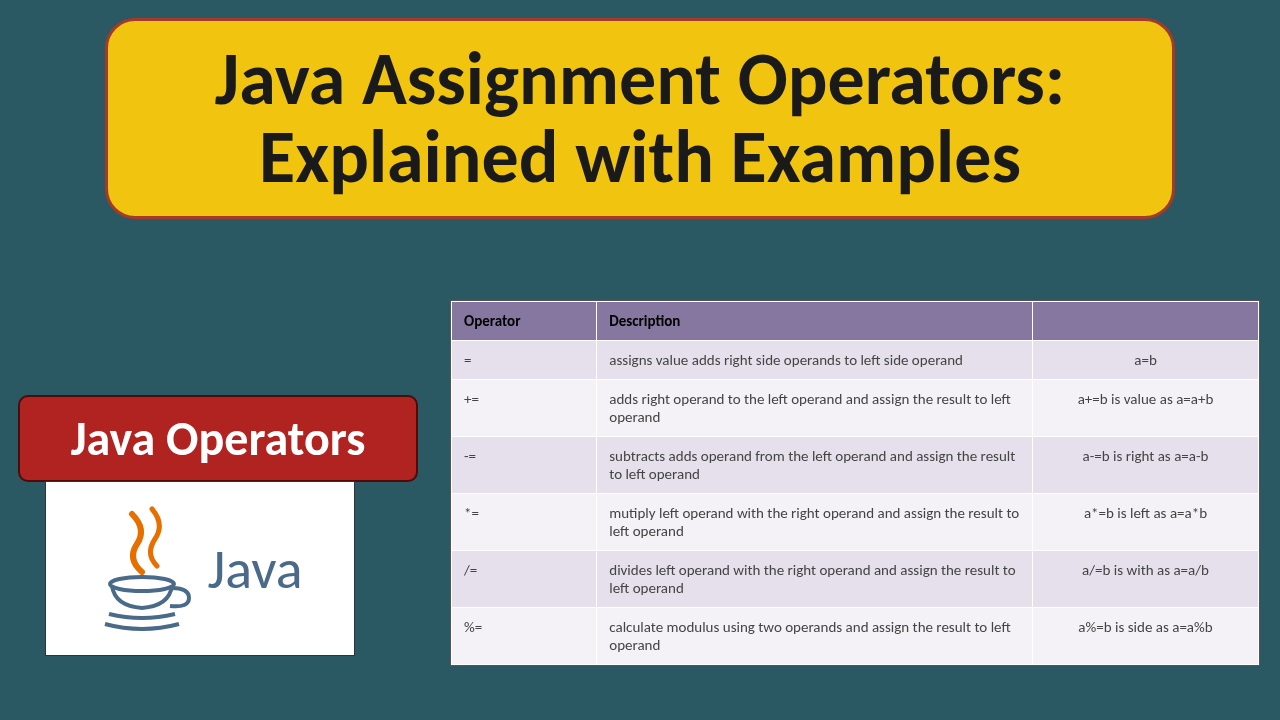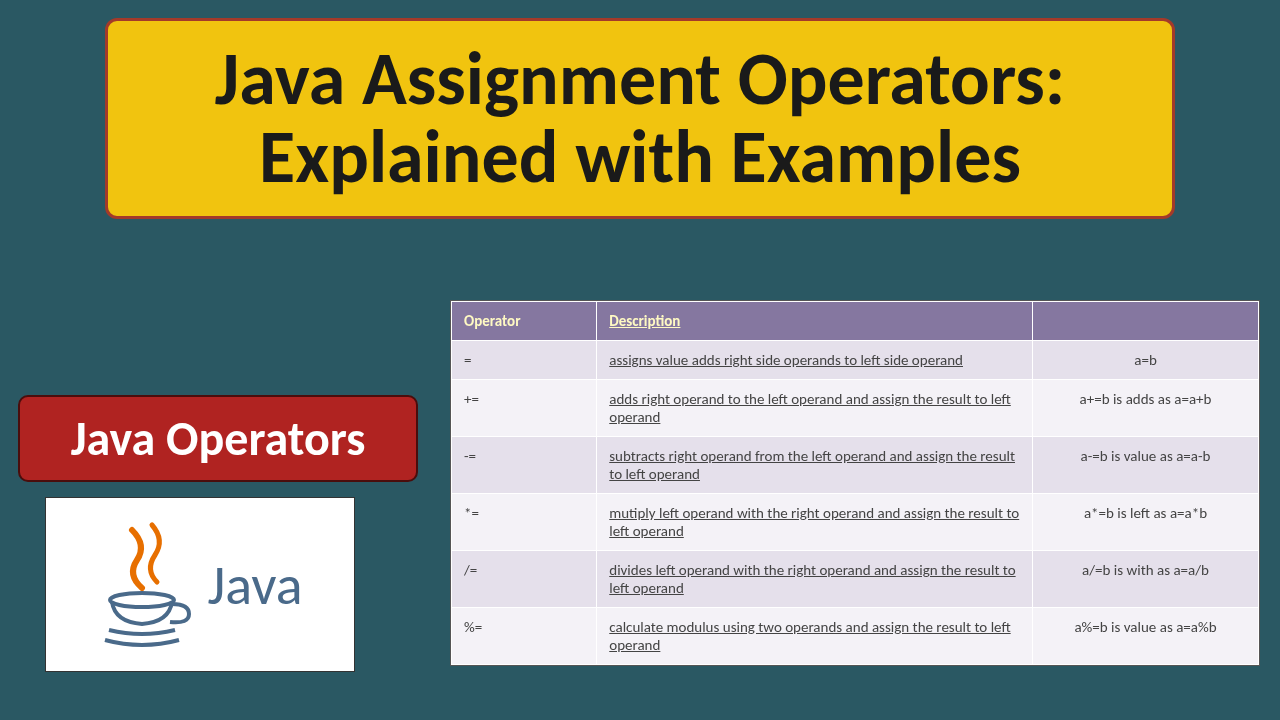--- a/index.html
+++ b/index.html
@@ -11,21 +11,21 @@
     position: relative;
     overflow: hidden;
   }
   .title-box {
     position: absolute;
     top: 18px;
     left: 105px;
     width: 1070px;
     background: #f1c40f;
     border: 3px solid #a33a2a;
-    border-radius: 12px;
+    border-radius: 30px;
     padding: 20px 30px;
     text-align: center;
   }
   .title-box .line1, .title-box .line2 {
     font-size: 74px;
     font-weight: 700;
     color: #1a1a1a;
     line-height: 1.05;
   }
   .subtitle-box {
@@ -39,21 +39,21 @@
     padding: 12px 20px;
     text-align: center;
   }
   .subtitle-box span {
     color: #fff;
     font-size: 48px;
     font-weight: 600;
   }
   .java-logo-box {
     position: absolute;
-    top: 497px;
+    top: 481px;
     left: 45px;
     width: 310px;
     height: 175px;
     background: #fff;
     border: 1px solid #333;
     display: flex;
     align-items: center;
     justify-content: center;
     gap: 10px;
   }
@@ -69,37 +69,37 @@
     left: 450px;
     width: 810px;
     background: #fff;
     border: 1px solid #555;
     font-size: 15px;
     color: #444;
   }
   .tbl { width: 100%; border-collapse: collapse; }
   .tbl th {
     background: #8577a0;
-    color: #fef9c3;
+    color: #000000;
     font-weight: 700;
     text-align: left;
     padding: 10px 12px;
     border: 1px solid #fff;
     font-size: 15px;
   }
   .tbl td {
     padding: 10px 12px;
     border: 1px solid #fff;
     vertical-align: top;
     font-size: 15px;
   }
   .tbl tbody tr:nth-child(odd) { background: #e5e0eb; }
   .tbl tbody tr:nth-child(even) { background: #f4f2f7; }
   .col-op { width: 18%; }
-  .col-desc { width: 54%; text-decoration: underline; }
+  .col-desc { width: 54%; }
   .col-ex { width: 28%; text-align: center; }
 </style>
 </head>
 <body>
 
 <div class="title-box">
   <div class="line1">Java Assignment Operators:</div>
   <div class="line2">Explained with Examples</div>
 </div>
 
@@ -131,37 +131,37 @@
     </thead>
     <tbody id="tbody">
         <tr>
           <td class="col-op">=</td>
           <td class="col-desc">assigns value adds right side operands to left side operand</td>
           <td class="col-ex">a=b</td>
         </tr>
         <tr>
           <td class="col-op">+=</td>
           <td class="col-desc">adds right operand to the left operand and assign the result to left operand</td>
-          <td class="col-ex">a+=b is adds as a=a+b</td>
+          <td class="col-ex">a+=b is value as a=a+b</td>
         </tr>
         <tr>
           <td class="col-op">-=</td>
-          <td class="col-desc">subtracts right operand from the left operand and assign the result to left operand</td>
-          <td class="col-ex">a-=b is value as a=a-b</td>
+          <td class="col-desc">subtracts adds operand from the left operand and assign the result to left operand</td>
+          <td class="col-ex">a-=b is right as a=a-b</td>
         </tr>
         <tr>
           <td class="col-op">*=</td>
           <td class="col-desc">mutiply left operand with the right operand and assign the result to left operand</td>
           <td class="col-ex">a*=b is left as a=a*b</td>
         </tr>
         <tr>
           <td class="col-op">/=</td>
           <td class="col-desc">divides left operand with the right operand and assign the result to left operand</td>
           <td class="col-ex">a/=b is with as a=a/b</td>
         </tr>
         <tr>
           <td class="col-op">%=</td>
           <td class="col-desc">calculate modulus using two operands and assign the result to left operand</td>
-          <td class="col-ex">a%=b is value as a=a%b</td>
+          <td class="col-ex">a%=b is side as a=a%b</td>
         </tr>
       </tbody>
   </table>
 </div>
 
 </body></html>

